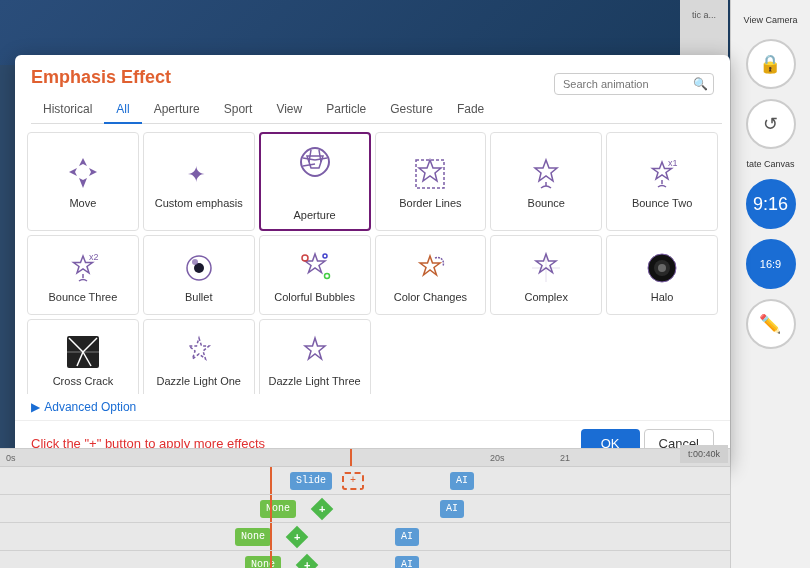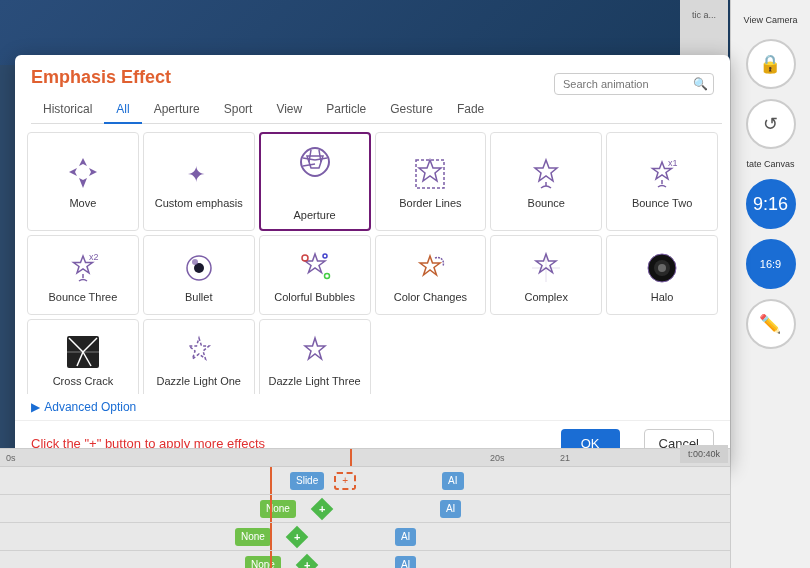--- a/index.html
+++ b/index.html
@@ -79,20 +79,21 @@
     .timeline-pill {
       height: 18px;
       border-radius: 3px;
       display: flex;
       align-items: center;
       justify-content: center;
       font-size: 10px;
       color: white;
       padding: 0 6px;
       cursor: pointer;
+      font-family: Liberation Mono, monospace;
     }
 
     .pill-slide { background: #5b9bd5; }
     .pill-none { background: #70c04a; }
     .pill-ai { background: #5b9bd5; border-radius: 3px; }
     .pill-dashed { background: transparent; border: 2px dashed #e06030; color: #e06030; }
 
     .plus-diamond {
       width: 16px;
       height: 16px;
@@ -238,21 +239,21 @@
     }
 
     .footer-hint {
       color: #e03030;
       font-size: 13px;
       font-weight: 500;
     }
 
     .footer-buttons {
       display: flex;
-      gap: 24px;
+      gap: 4px;
     }
 
     .btn-ok {
       background: #1a6dd4;
       color: white;
       border: none;
       border-radius: 4px;
       padding: 6px 20px;
       cursor: pointer;
       font-size: 13px;

